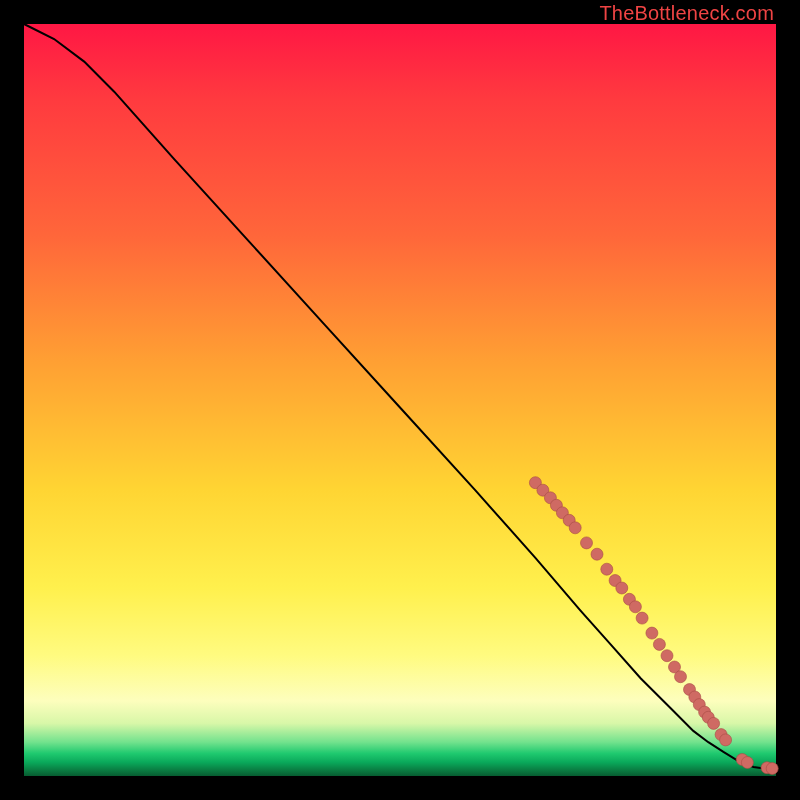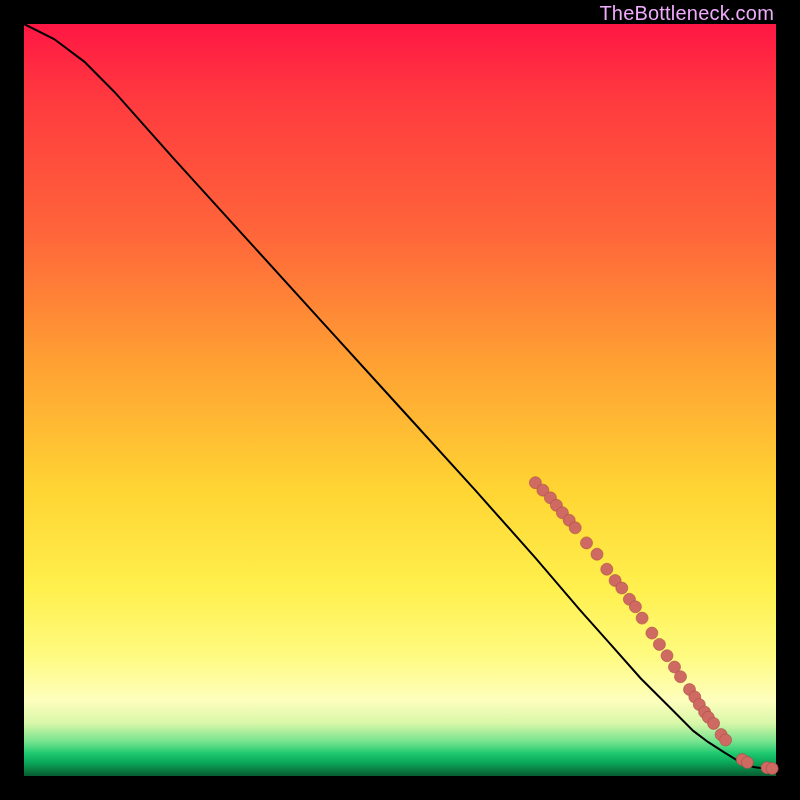--- a/index.html
+++ b/index.html
@@ -38,21 +38,21 @@
       #1fc96f 97%,
       #0aa85a 98.2%,
       #0a7d42 99.2%,
       #075c31 100%
     );
   }
   .watermark {
     position: absolute;
     top: 2px;
     right: 26px;
-    color: #f0abfc;
+    color: #ef4444;
     font-size: 20px;
     font-weight: 500;
     letter-spacing: 0.2px;
     user-select: none;
   }
   svg.curve {
     position: absolute;
     left: 0;
     top: 0;
     width: 752px;

